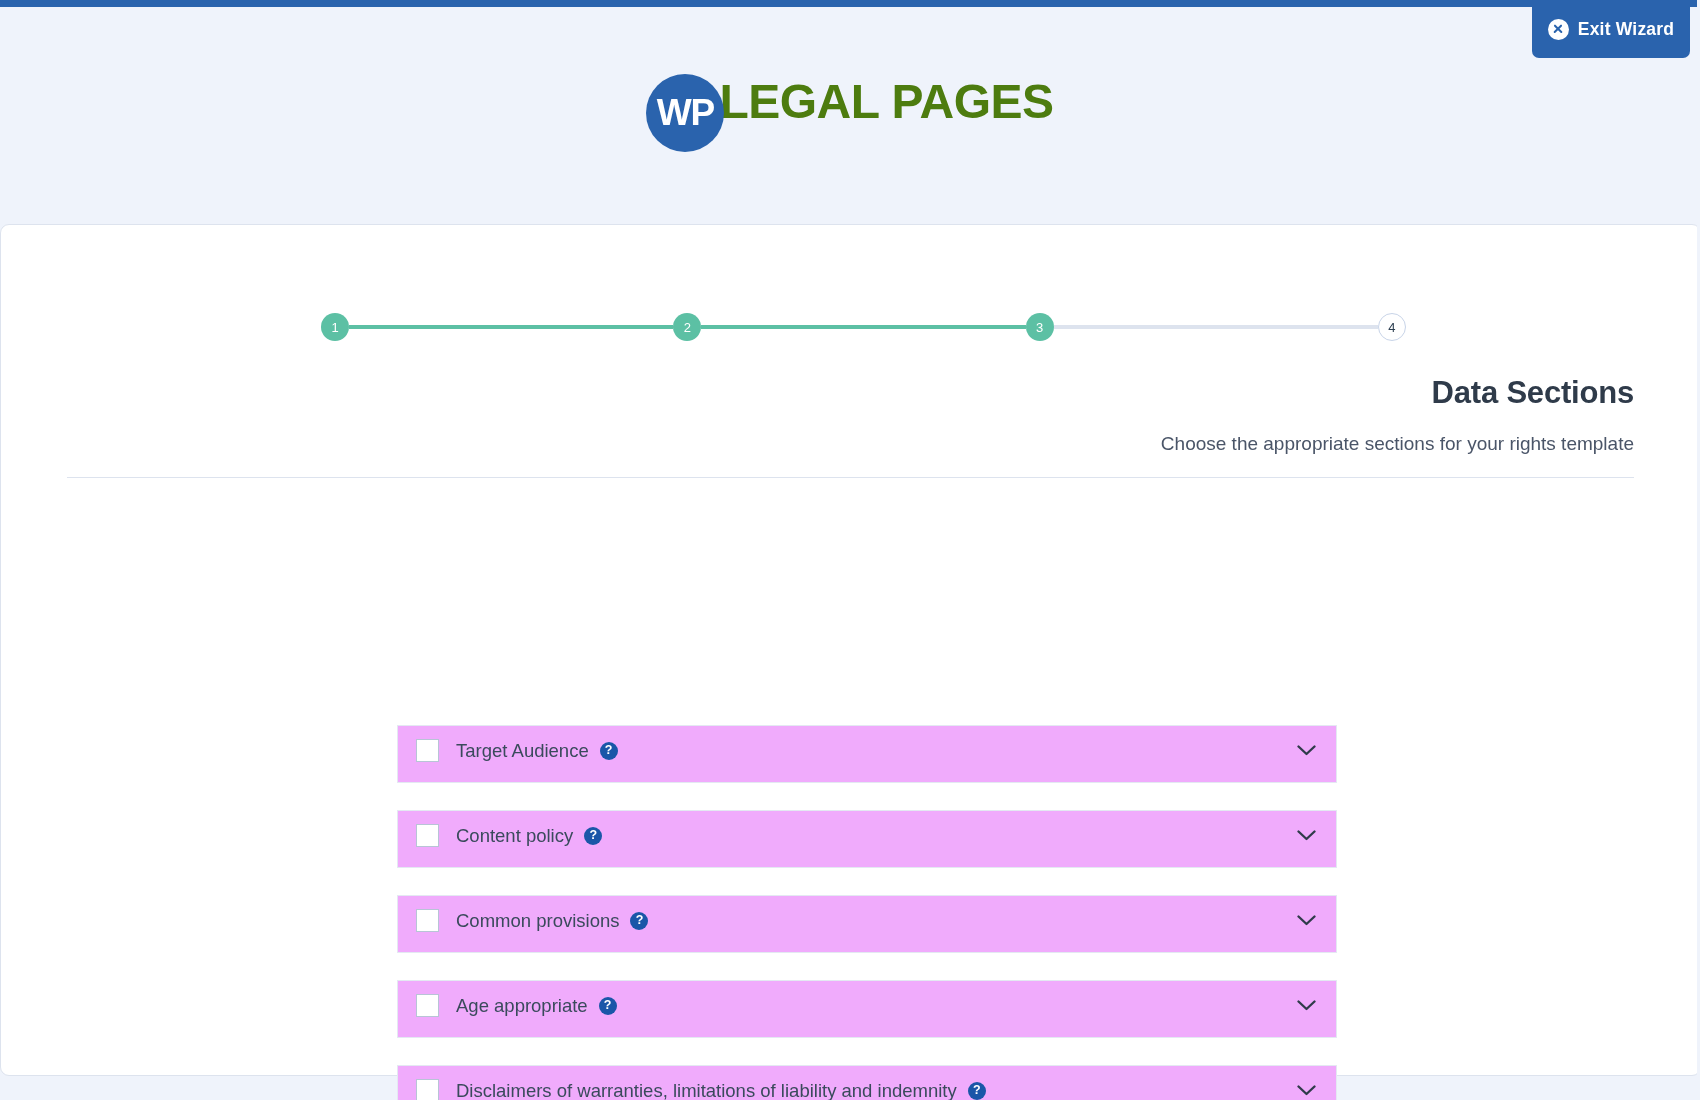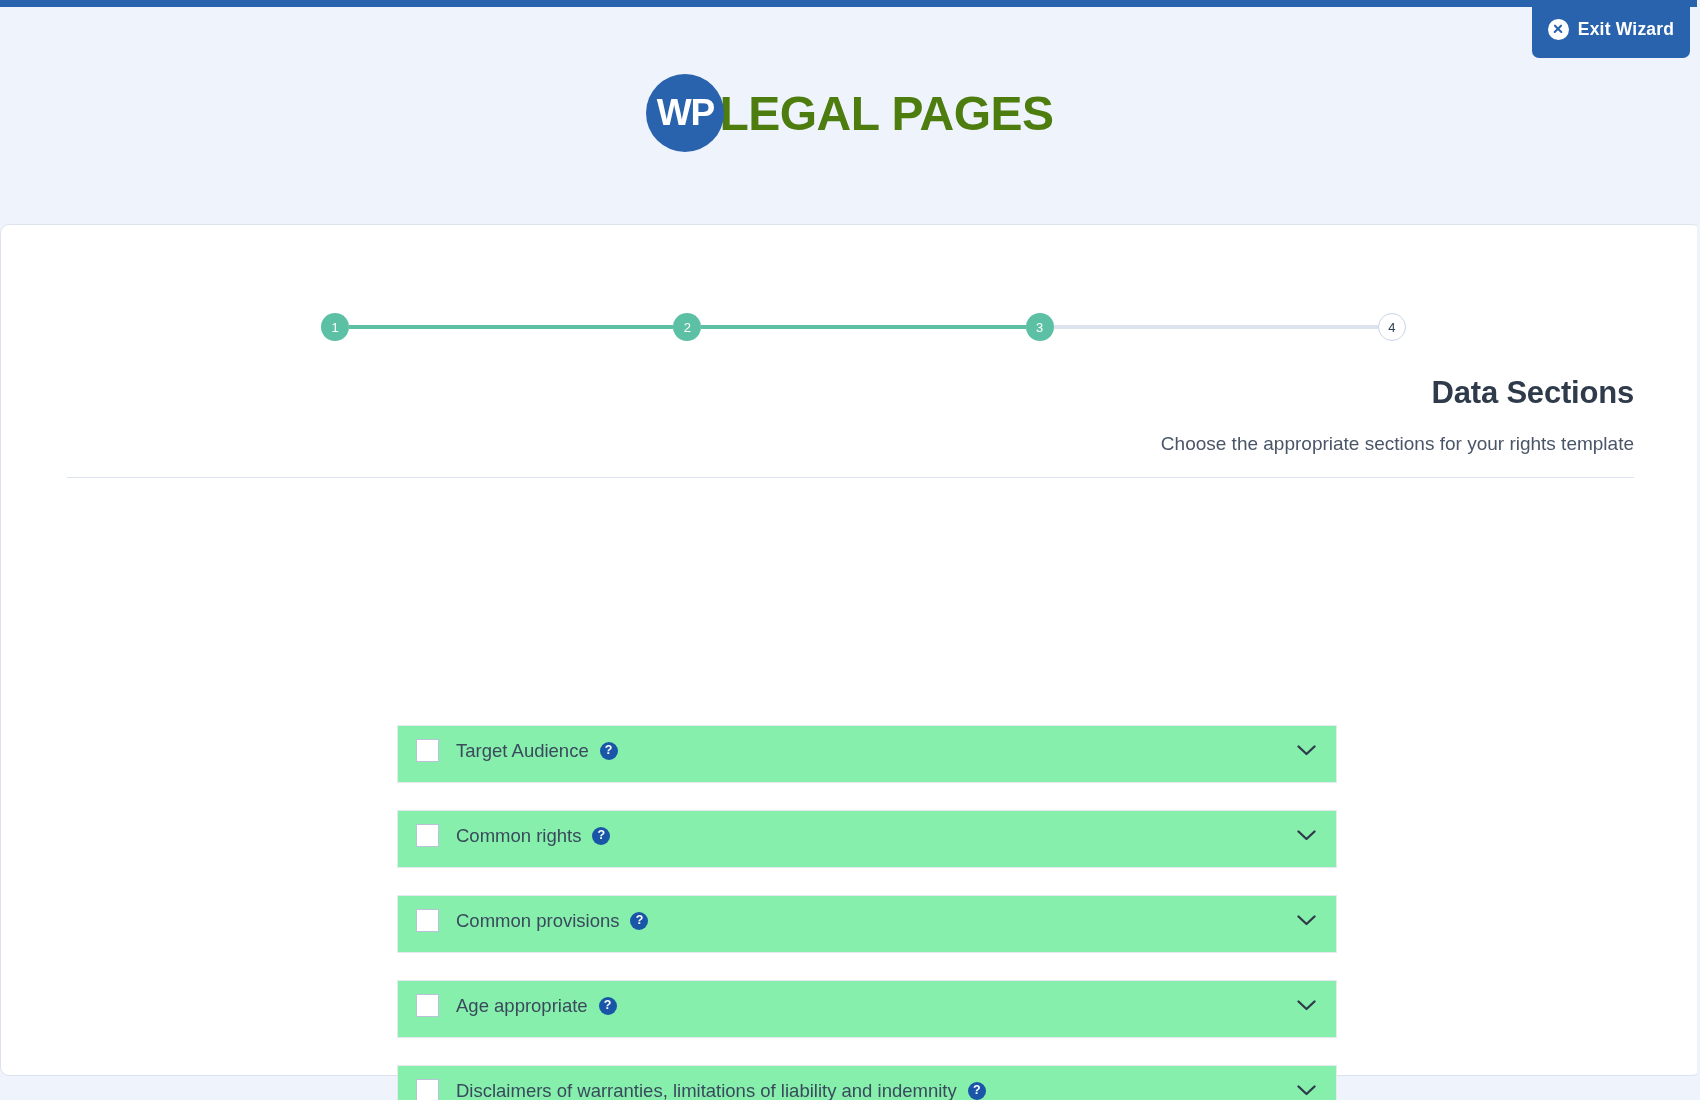--- a/index.html
+++ b/index.html
@@ -66,21 +66,20 @@
   .header {
     position: absolute;
     top: 7px; left: 0;
     width: 100%; height: 212px;
     display: flex;
     align-items: center;
     justify-content: center;
   }
   .logo {
     display: flex;
-    align-items: center;
   }
   .logo-mark {
     width: 78px; height: 78px;
     border-radius: 50%;
     background: #2a63ad;
     color: #ffffff;
     display: flex;
     align-items: center;
     justify-content: center;
     font-size: 37px;
@@ -176,21 +175,21 @@
   
   .sections {
     position: absolute;
     top: 500px;
     left: 396px;
     width: 940px;
   }
   .section-row {
     height: 58px;
     border: 1px solid #e4e9f2;
-    background: #86efac;
+    background: #f0abfc;
     display: flex;
     align-items: center;
     padding: 0 20px 7px 18px;
     margin-bottom: 27px;
     cursor: pointer;
   }
   .checkbox {
     width: 23px; height: 23px;
     border: 1px solid #b8c4d6;
     background: #ffffff;
@@ -286,21 +285,21 @@
       <span class="spacer"></span>
       <span class="chevron">
         <svg width="19" height="11" viewBox="0 0 19 11">
             <path d="M1.5 1.5 L9.5 9 L17.5 1.5" fill="none" stroke="#2f3b4a" stroke-width="2.3" stroke-linecap="round" stroke-linejoin="round"></path>
           </svg>
       </span>
     </div>
 
     <div class="section-row">
       <span class="checkbox"></span>
-      <span class="section-label">Common rights</span>
+      <span class="section-label">Content policy</span>
       <span class="help-icon">?</span>
       <span class="spacer"></span>
       <span class="chevron">
         <svg width="19" height="11" viewBox="0 0 19 11">
             <path d="M1.5 1.5 L9.5 9 L17.5 1.5" fill="none" stroke="#2f3b4a" stroke-width="2.3" stroke-linecap="round" stroke-linejoin="round"></path>
           </svg>
       </span>
     </div>
 
     <div class="section-row">

